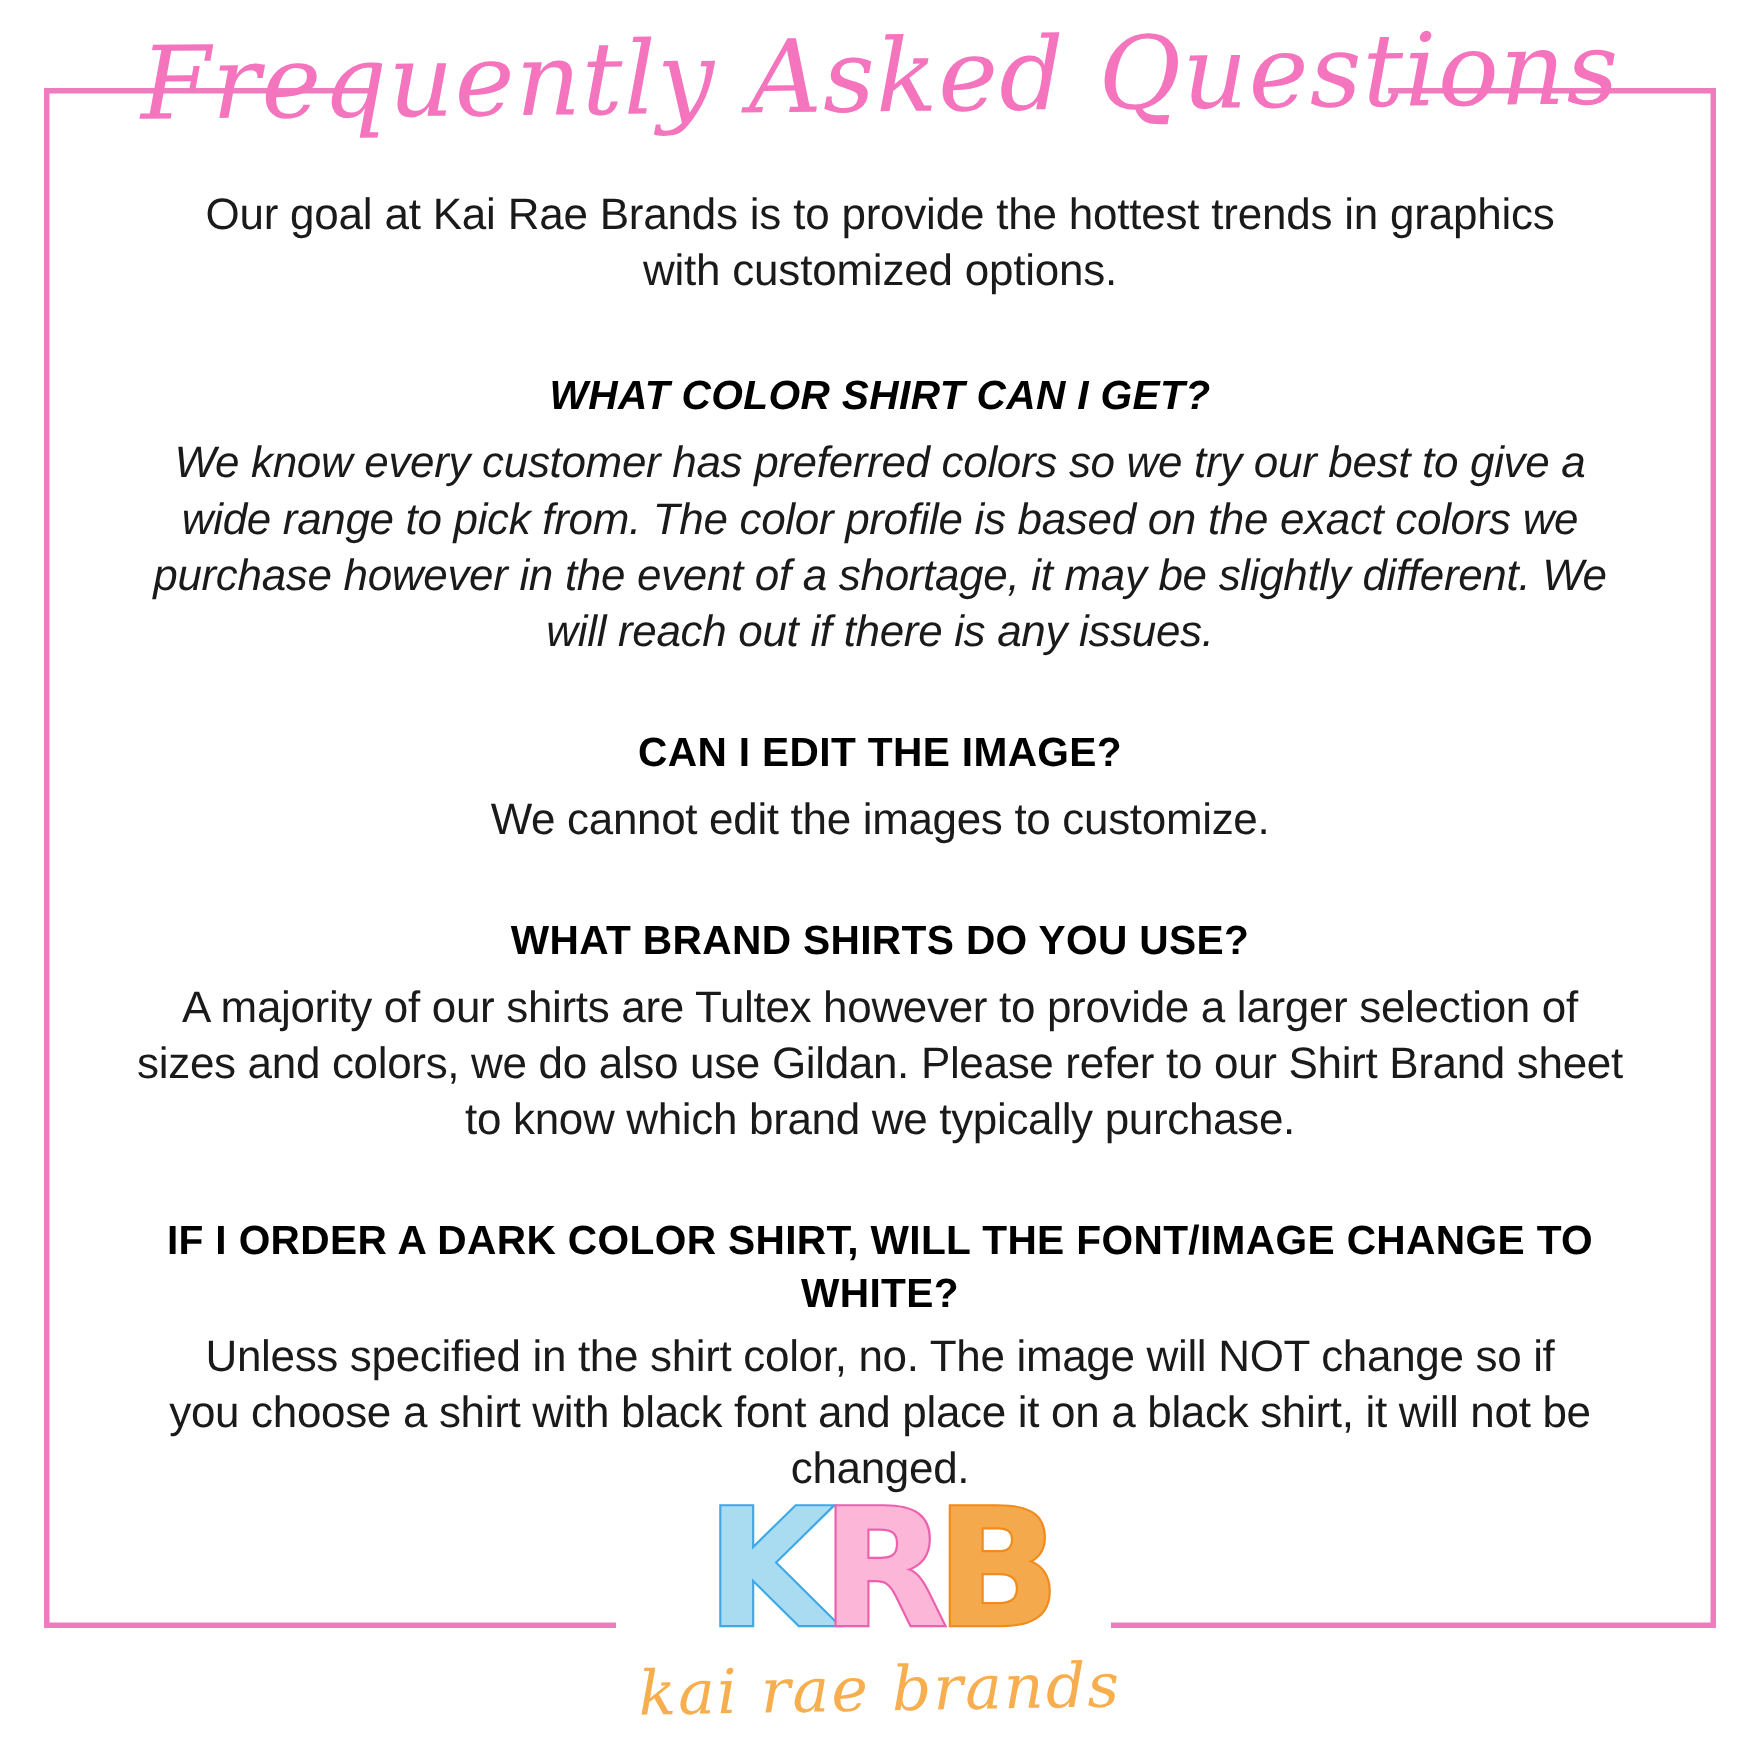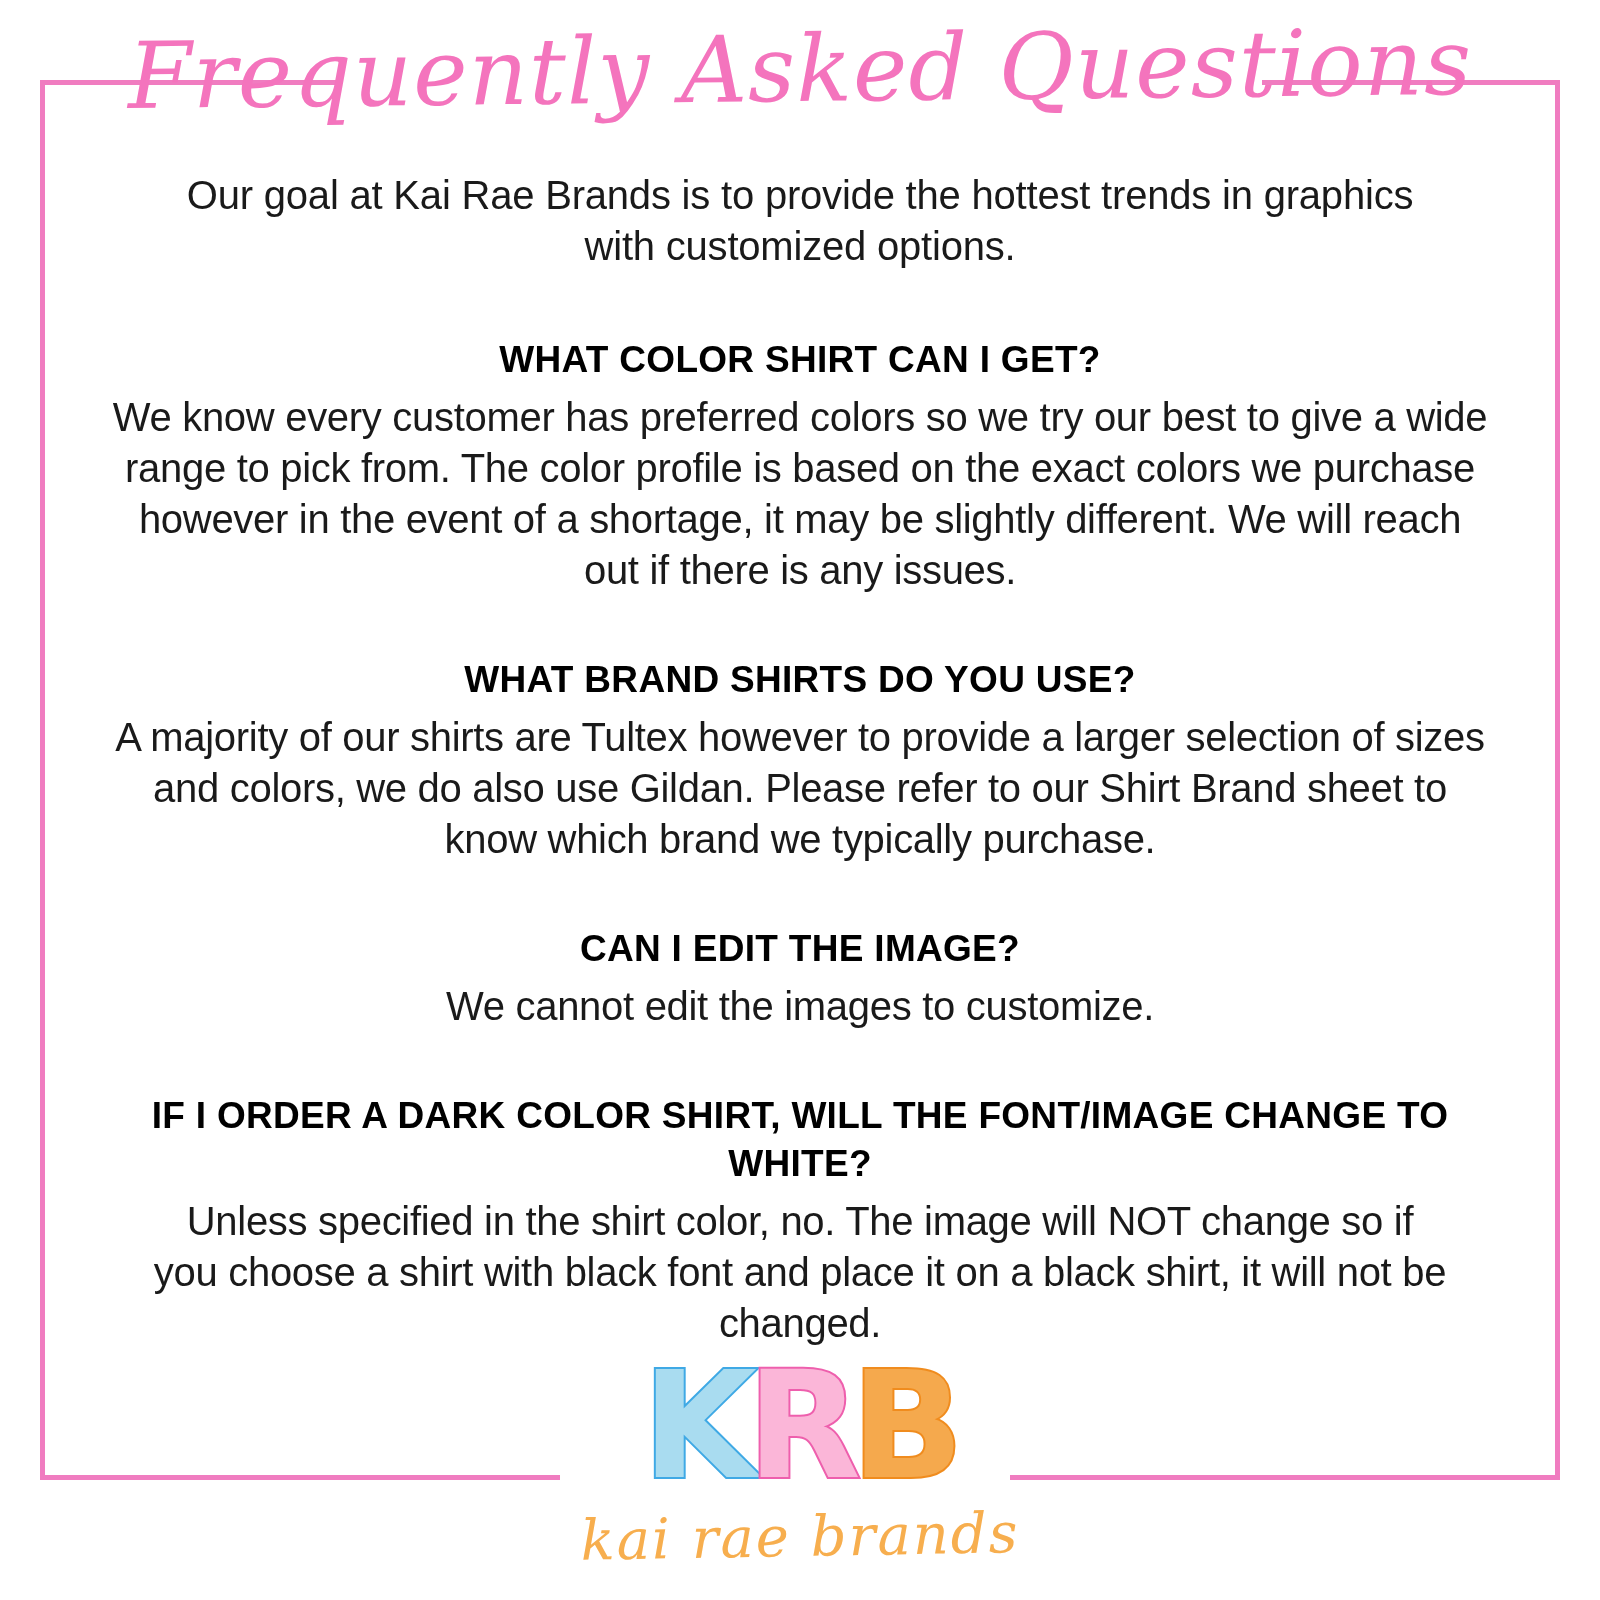--- a/index.html
+++ b/index.html
@@ -65,39 +65,39 @@
   .intro {
     font-family: Liberation Sans, sans-serif;
     font-size: 40px;
     line-height: 51px;
     font-weight: 400;
     letter-spacing: -0.2px;
     margin: 0 60px;
   }
 
   .qa { margin-top: 60px; }
-  .qa.first { margin-top: 64px; }
+  .qa.first { margin-top: 64px; font-style: italic; }
 
   .q {
     font-family: "Liberation Sans", sans-serif;
     font-size: 37px;
     font-weight: 700;
     letter-spacing: 0.3px;
     line-height: 48px;
     margin: 0 0 8px 0;
     color: #000000;
   }
 
   .a {
     font-family: "Liberation Sans", sans-serif;
     font-size: 40px;
     line-height: 51px;
     font-weight: 400;
     letter-spacing: -0.3px;
-    margin: 0;
+    margin: 12px;
     color: #1a1a1a;
   }
 
   .a.narrow { margin: 0 40px; }
 
   
   .logo {
     position: absolute;
     left: 0;
     top: 1352px;
@@ -160,27 +160,27 @@
   <div class="content">
 
     <p class="intro">Our goal at Kai Rae Brands is to provide the hottest trends in graphics with customized options.</p>
 
     <div class="qa first">
       <h2 class="q">WHAT COLOR SHIRT CAN I GET?</h2>
       <p class="a">We know every customer has preferred colors so we try our best to give a wide range to pick from. The color profile is based on the exact colors we purchase however in the event of a shortage, it may be slightly different. We will reach out if there is any issues.</p>
     </div>
 
     <div class="qa">
-      <h2 class="q">WHAT BRAND SHIRTS DO YOU USE?</h2>
-      <p class="a">A majority of our shirts are Tultex however to provide a larger selection of sizes and colors, we do also use Gildan. Please refer to our Shirt Brand sheet to know which brand we typically purchase.</p>
+      <h2 class="q">CAN I EDIT THE IMAGE?</h2>
+      <p class="a">We cannot edit the images to customize.</p>
     </div>
 
     <div class="qa">
-      <h2 class="q">CAN I EDIT THE IMAGE?</h2>
-      <p class="a">We cannot edit the images to customize.</p>
+      <h2 class="q">WHAT BRAND SHIRTS DO YOU USE?</h2>
+      <p class="a">A majority of our shirts are Tultex however to provide a larger selection of sizes and colors, we do also use Gildan. Please refer to our Shirt Brand sheet to know which brand we typically purchase.</p>
     </div>
 
     <div class="qa">
       <h2 class="q">IF I ORDER A DARK COLOR SHIRT, WILL THE FONT/IMAGE CHANGE TO WHITE?</h2>
       <p class="a narrow">Unless specified in the shirt color, no. The image will NOT change so if you choose a shirt with black font and place it on a black shirt, it will not be changed.</p>
     </div>
 
   </div>
 
   <div class="logo">

